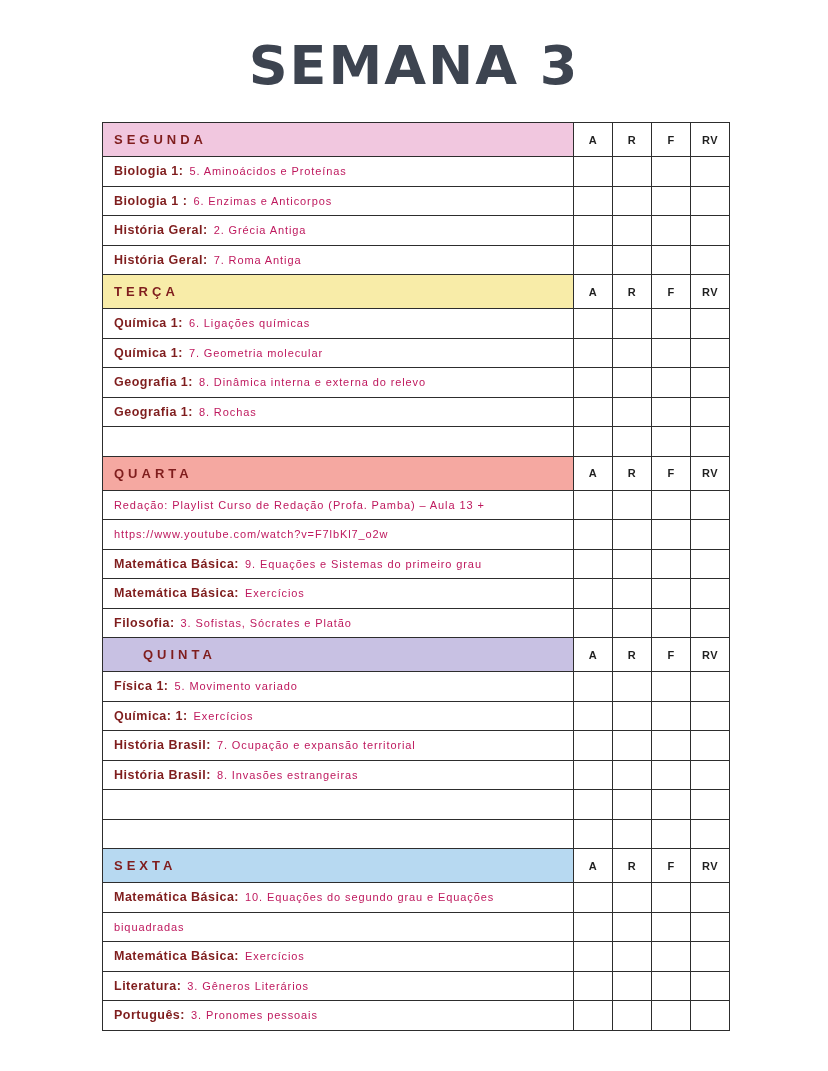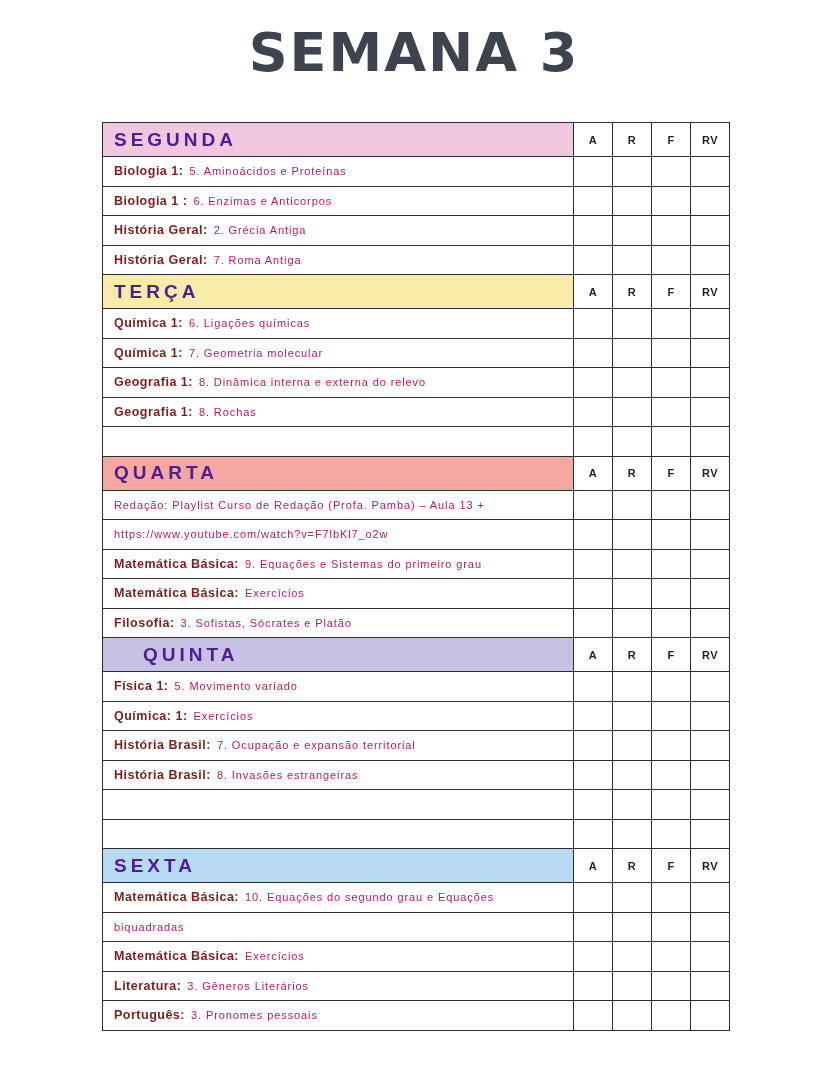--- a/index.html
+++ b/index.html
@@ -5,21 +5,21 @@
   html, body { margin: 0; padding: 0; }
   body {
     width: 828px; height: 1071px;
     background: #ffffff;
     font-family: "Liberation Sans", sans-serif;
     position: relative;
     overflow: hidden;
   }
   .title {
     position: absolute;
-    top: 21px; left: 0; width: 100%;
+    top: 34px; left: 0; width: 100%;
     margin: 0;
     text-align: center;
     font-family: "DejaVu Sans", sans-serif;
     font-weight: bold;
     font-size: 54px;
     letter-spacing: 2px;
     color: #3d4450;
   }
   .table {
     position: absolute;
@@ -30,23 +30,23 @@
   }
   .row { display: flex; border-bottom: 1px solid #2d2d2d; }
   .row:last-child { border-bottom: none; }
   .header-row { height: 33px; }
   .data-row { height: 28.5px; }
   .cell { display: flex; align-items: center; overflow: hidden; }
   .main { flex: 1; min-width: 0; padding-left: 11px; }
   .check { width: 38px; border-left: 1px solid #2d2d2d; justify-content: center; }
   .day-label {
     font-weight: bold;
-    font-size: 19px;
+    font-size: 13px;
     letter-spacing: 4px;
-    color: #4c1d95;
+    color: #7f1d1d;
   }
   .check-header {
     font-weight: bold;
     font-size: 11px;
     letter-spacing: 0.5px;
     color: #1f1f1f;
   }
   .row-label {
     font-weight: bold;
     font-size: 12.5px;

